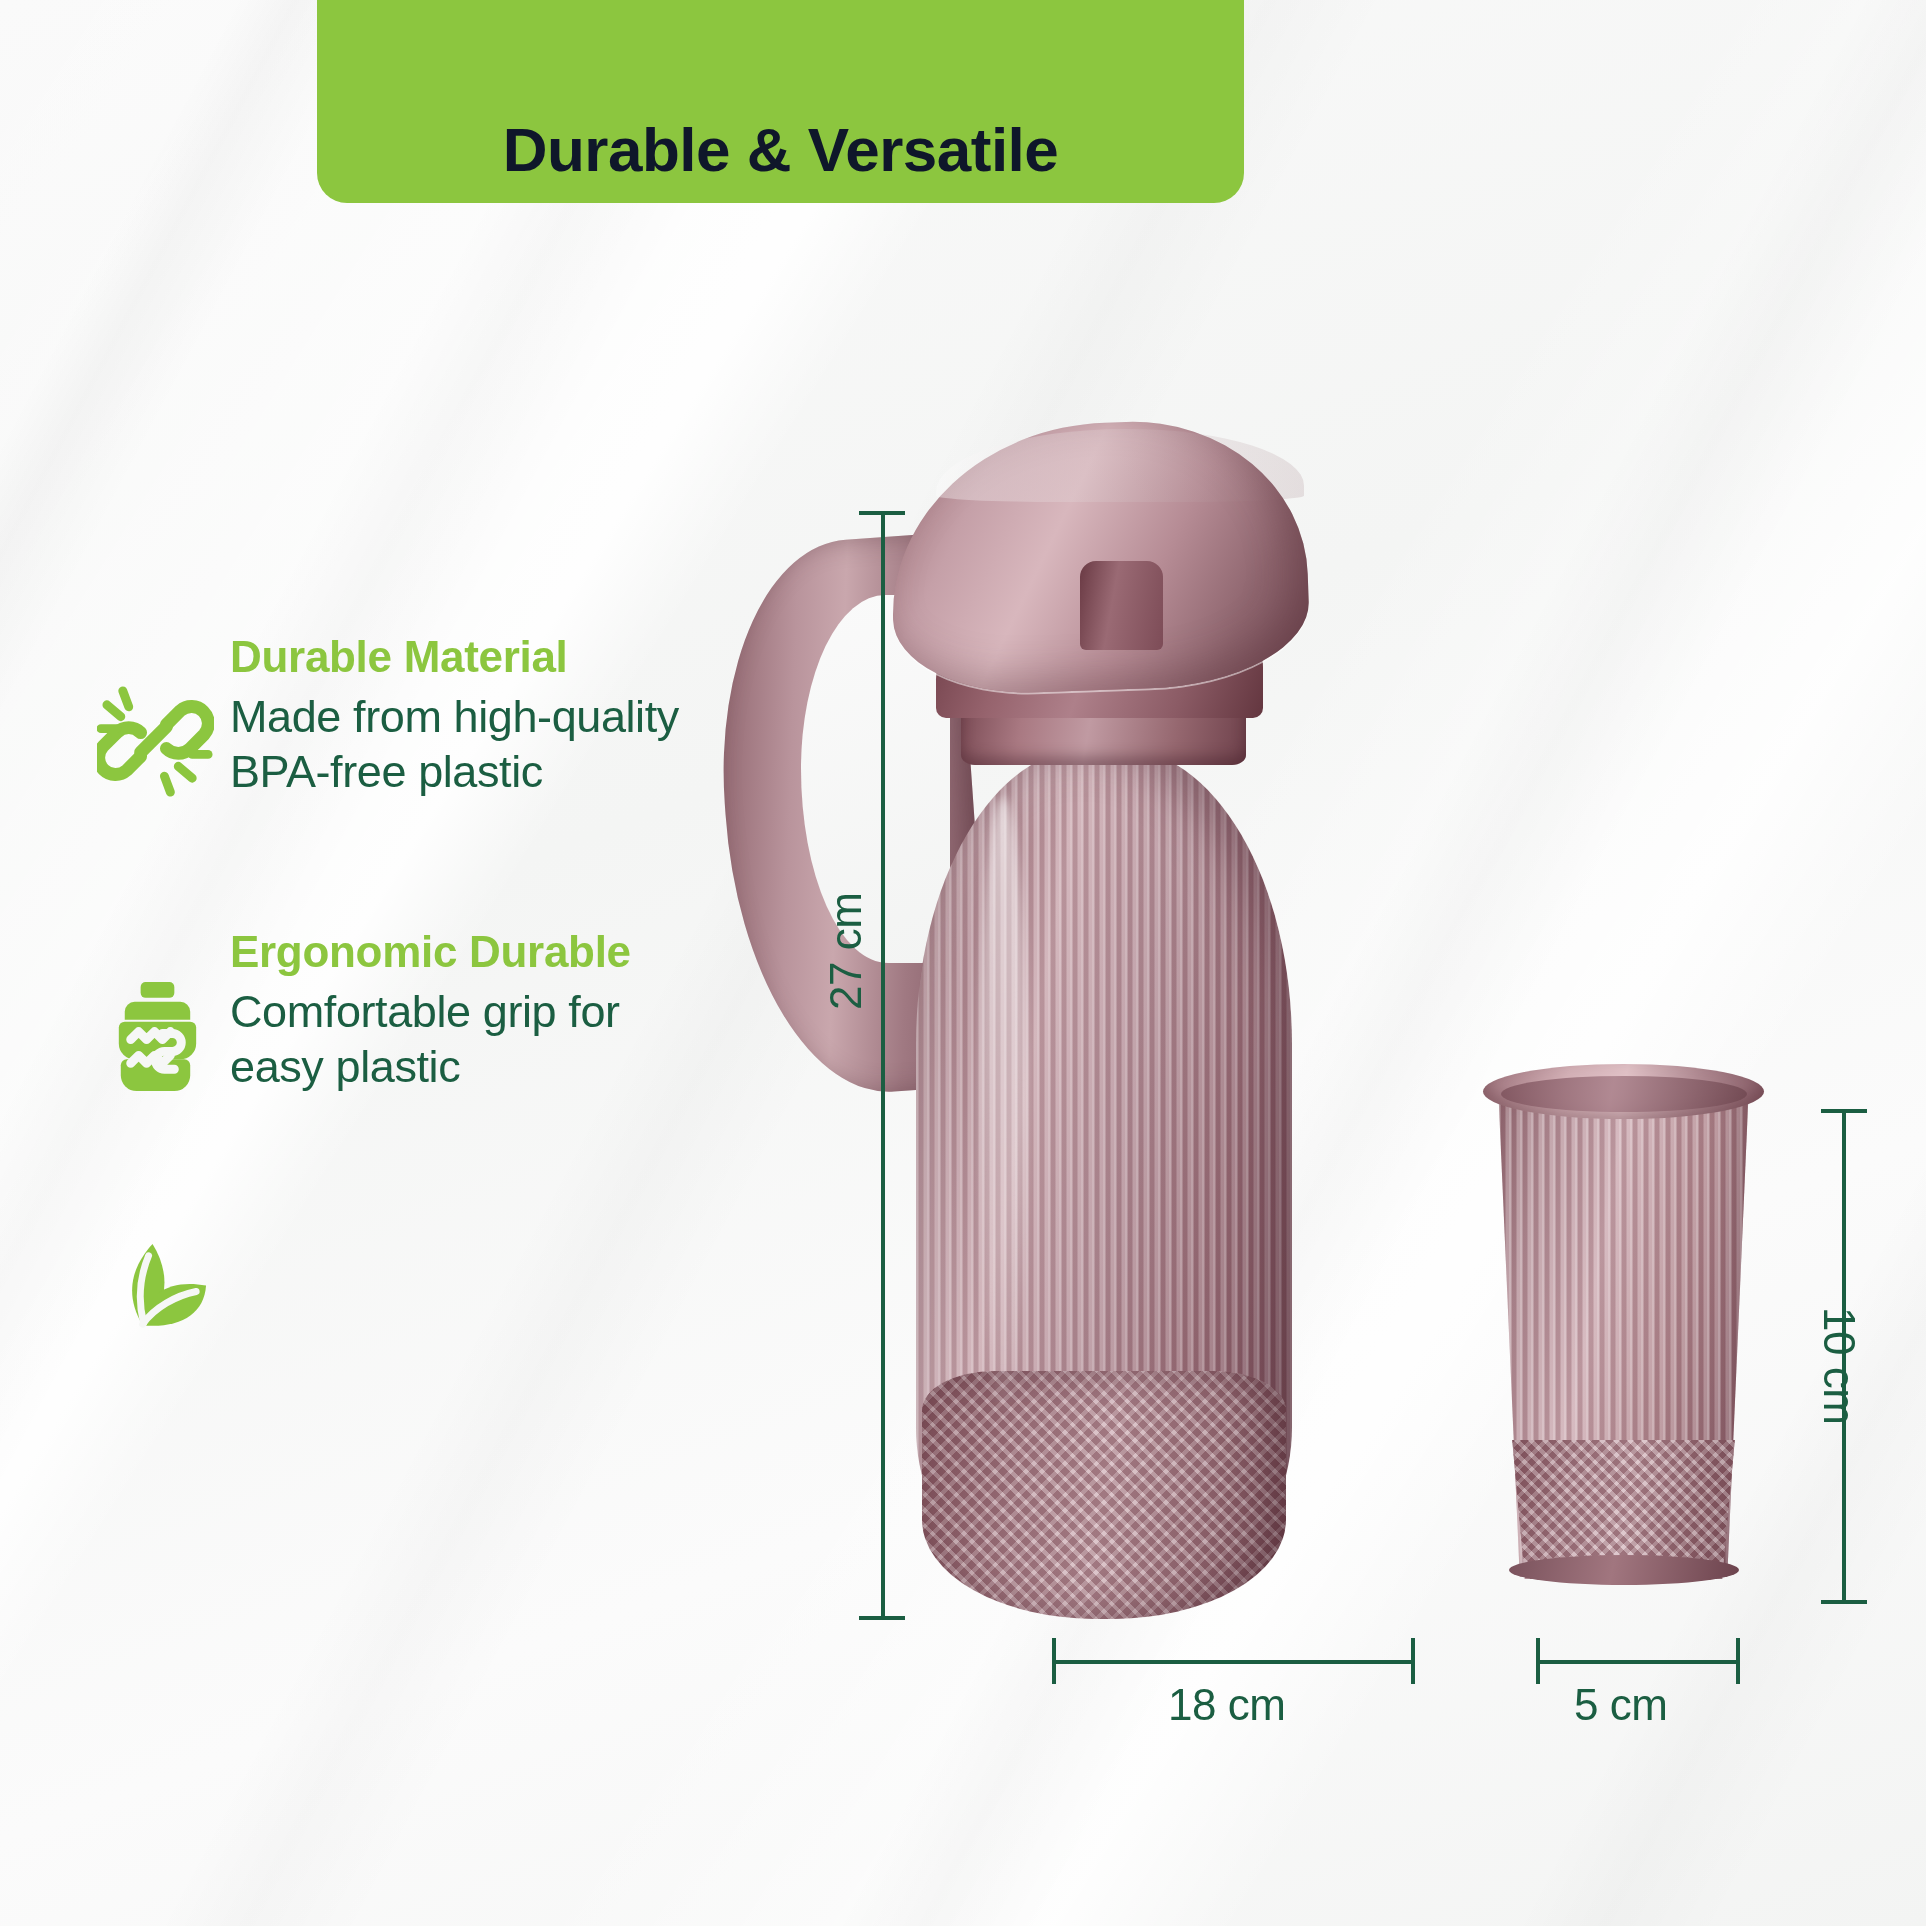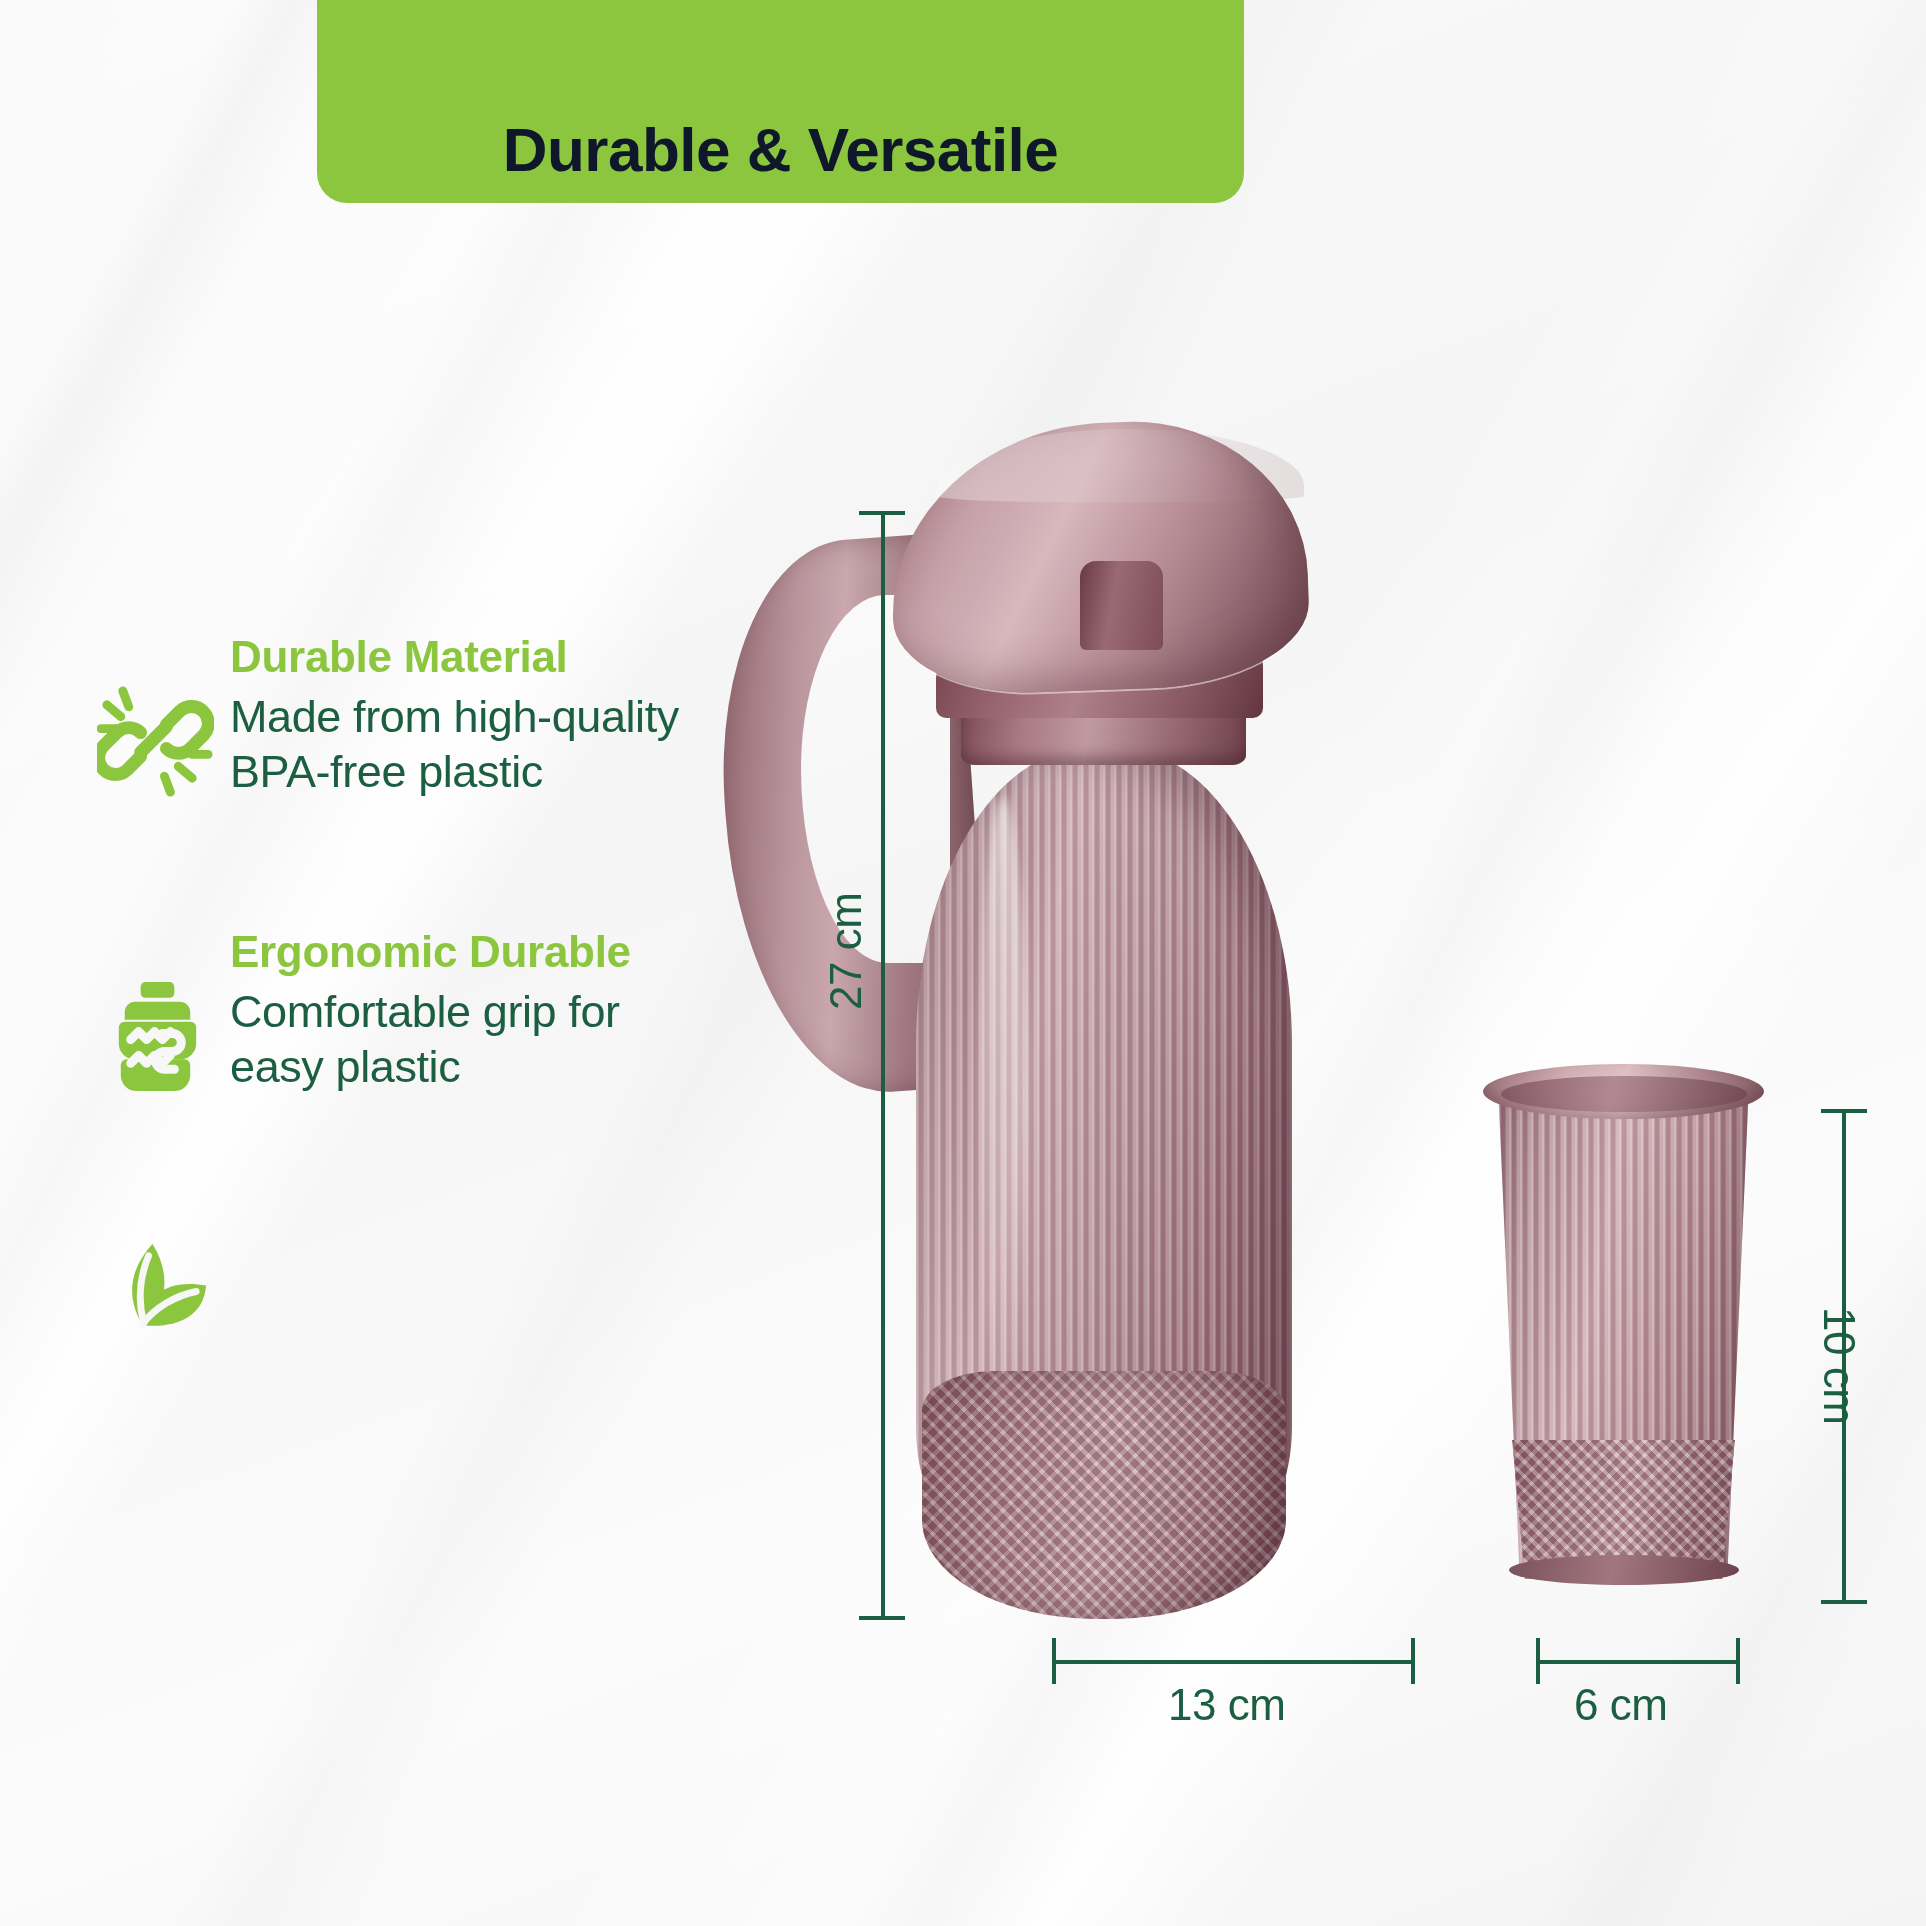--- a/index.html
+++ b/index.html
@@ -293,26 +293,26 @@
 <div>
 
   <div class="v-line" id="dim27-line"></div>
   <div class="cap-h" id="dim27-cap-top"></div>
   <div class="cap-h" id="dim27-cap-bot"></div>
   <div class="dim-label" id="dim27-label">27 cm</div>
 
   <div class="h-line" id="dim13-line"></div>
   <div class="cap-v" id="dim13-cap-l"></div>
   <div class="cap-v" id="dim13-cap-r"></div>
-  <div class="dim-label" id="dim13-label">13 cm</div>
+  <div class="dim-label" id="dim13-label">18 cm</div>
 
   <div class="h-line" id="dim8-line"></div>
   <div class="cap-v" id="dim8-cap-l"></div>
   <div class="cap-v" id="dim8-cap-r"></div>
-  <div class="dim-label" id="dim8-label">6 cm</div>
+  <div class="dim-label" id="dim8-label">5 cm</div>
 
   <div class="v-line" id="dim10-line"></div>
   <div class="cap-h" id="dim10-cap-top"></div>
   <div class="cap-h" id="dim10-cap-bot"></div>
   <div class="dim-label" id="dim10-label">10 cm</div>
 
 </div>
 
 
 </body></html>

